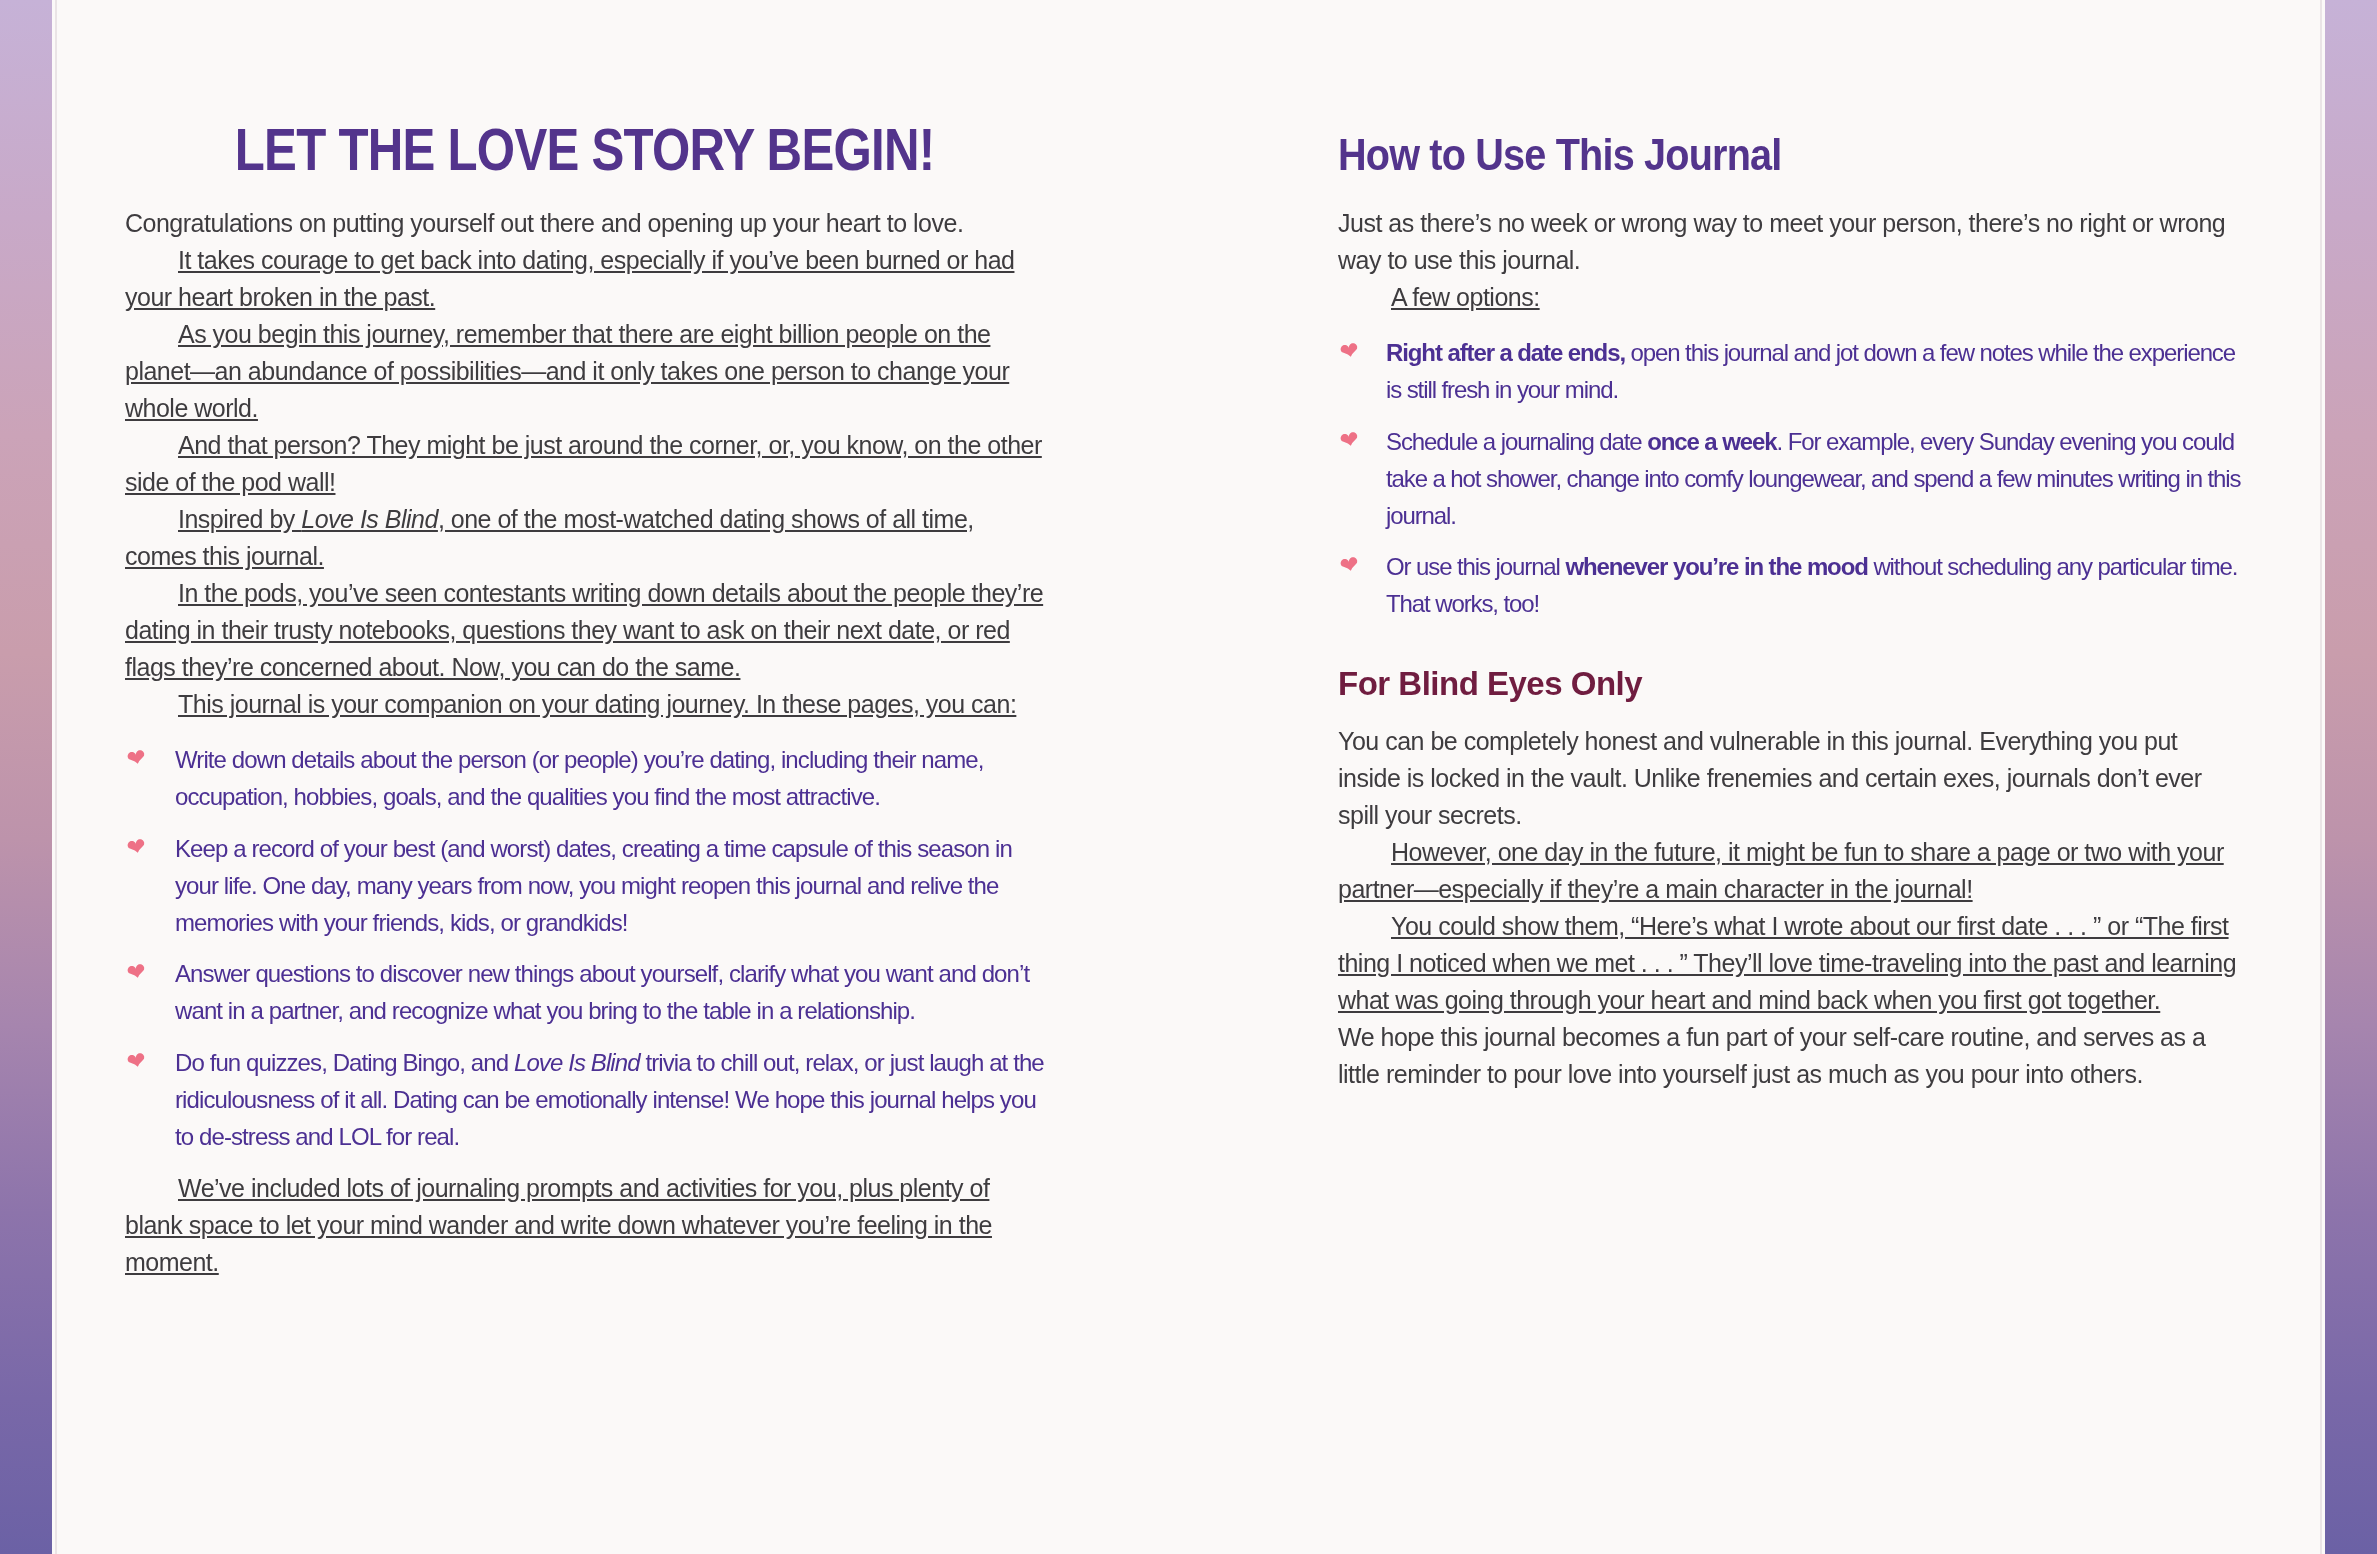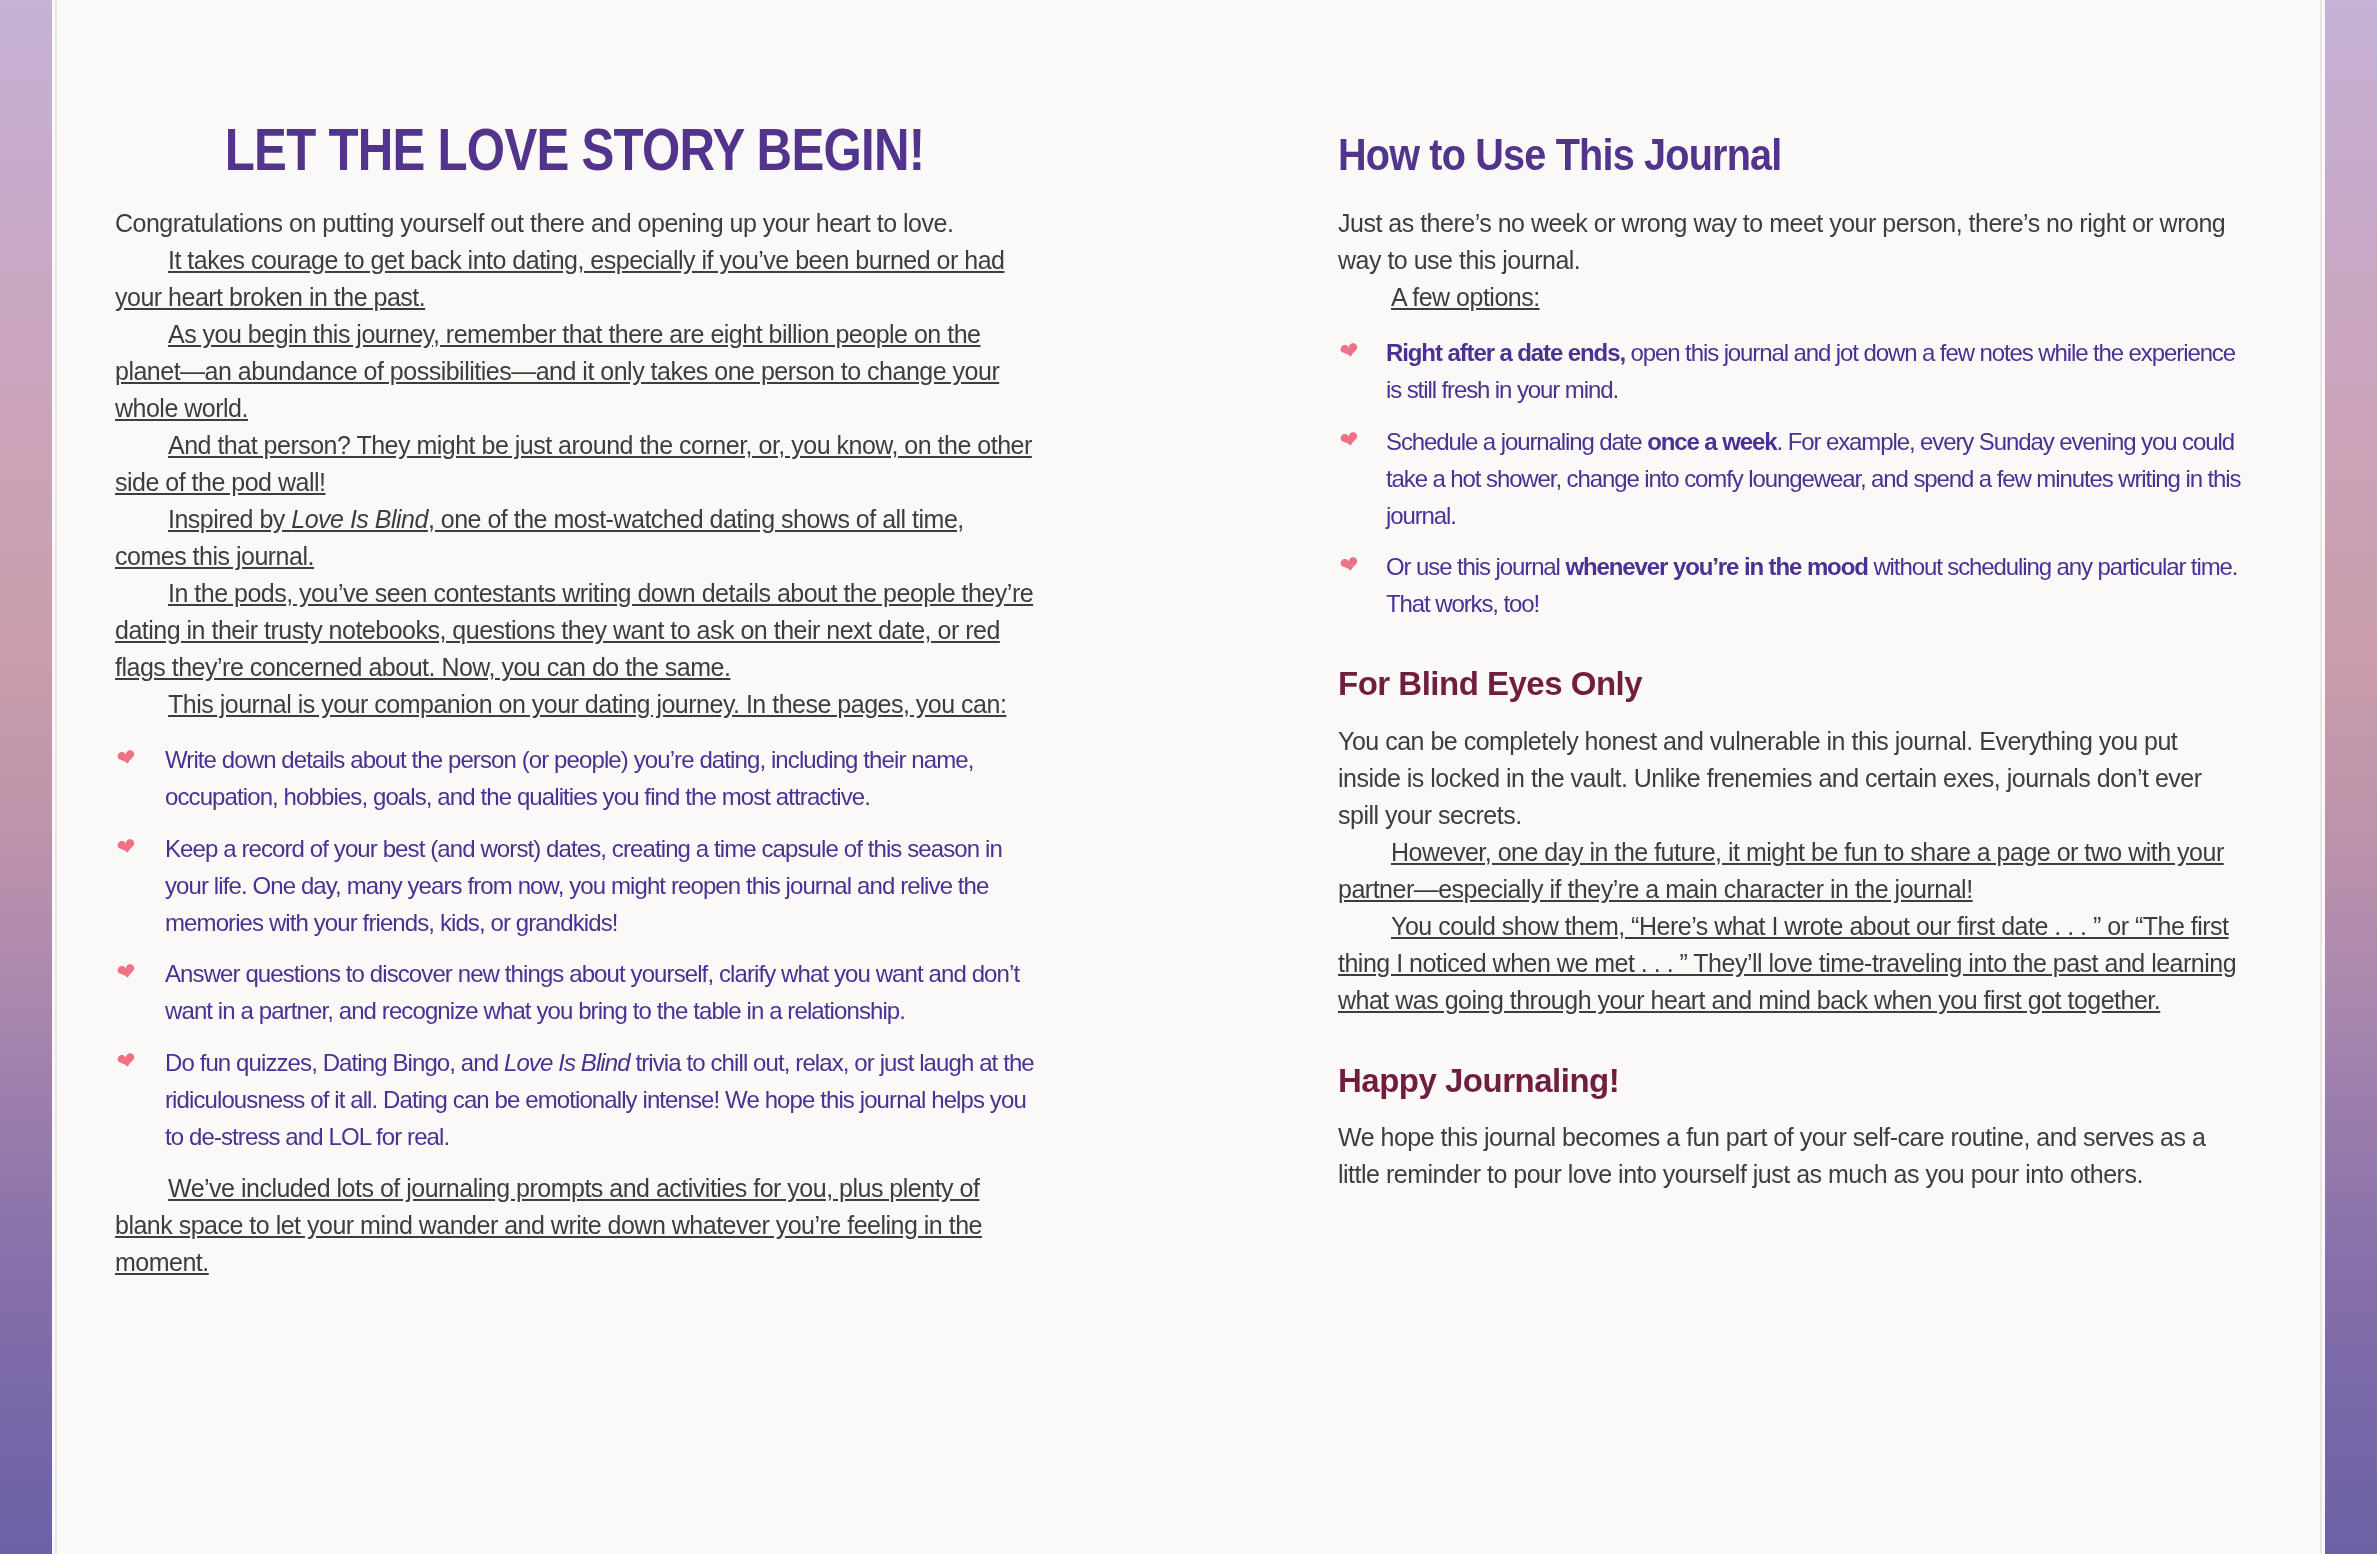--- a/index.html
+++ b/index.html
@@ -30,21 +30,21 @@
   .edge-left  { left: 0; }
   .edge-right { right: 0; }
   .edge-line {
     position: absolute; top: 0; height: 1554px; width: 1.8px;
     background: #eae4e6;
   }
   .edge-line-left  { left: 55px; }
   .edge-line-right { right: 55px; }
 
   .page { position: absolute; top: 0; }
-  .page-left  { left: 115px;  top: 117px; width: 919px; }
+  .page-left  { left: 125px;  top: 117px; width: 919px; }
   .page-right { left: 1338px; top: 128px; width: 907px;  }
 
   .title-main {
     margin: 0 0 22px 0;
     text-align: center;
     color: #53348c;
     font-size: 60px;
     line-height: 66px;
     font-weight: bold;
   }
@@ -180,18 +180,17 @@
         <span class="heart">❤</span>
         <span class="btext"><span>Or use this journal </span><b>whenever you’re in the mood</b><span> without scheduling any particular time. That works, too!</span></span>
       </li>
     </ul>
 
     <h3 class="heading-berry">For Blind Eyes Only</h3>
     <p class="body">You can be completely honest and vulnerable in this journal. Everything you put inside is locked in the vault. Unlike frenemies and certain exes, journals don’t ever spill your secrets.</p>
     <p class="body ind">However, one day in the future, it might be fun to share a page or two with your partner—especially if they’re a main character in the journal!</p>
     <p class="body ind">You could show them, “Here’s what I wrote about our first date . . . ” or “The first thing I noticed when we met . . . ” They’ll love time-traveling into the past and learning what was going through your heart and mind back when you first got together.</p>
 
-    <h3 class="heading-berry">Happy Journaling!</h3>
     <p class="body">We hope this journal becomes a fun part of your self-care routine, and serves as a little reminder to pour love into yourself just as much as you pour into others.</p>
   </div>
 
 </div>
 
 
 </body></html>

